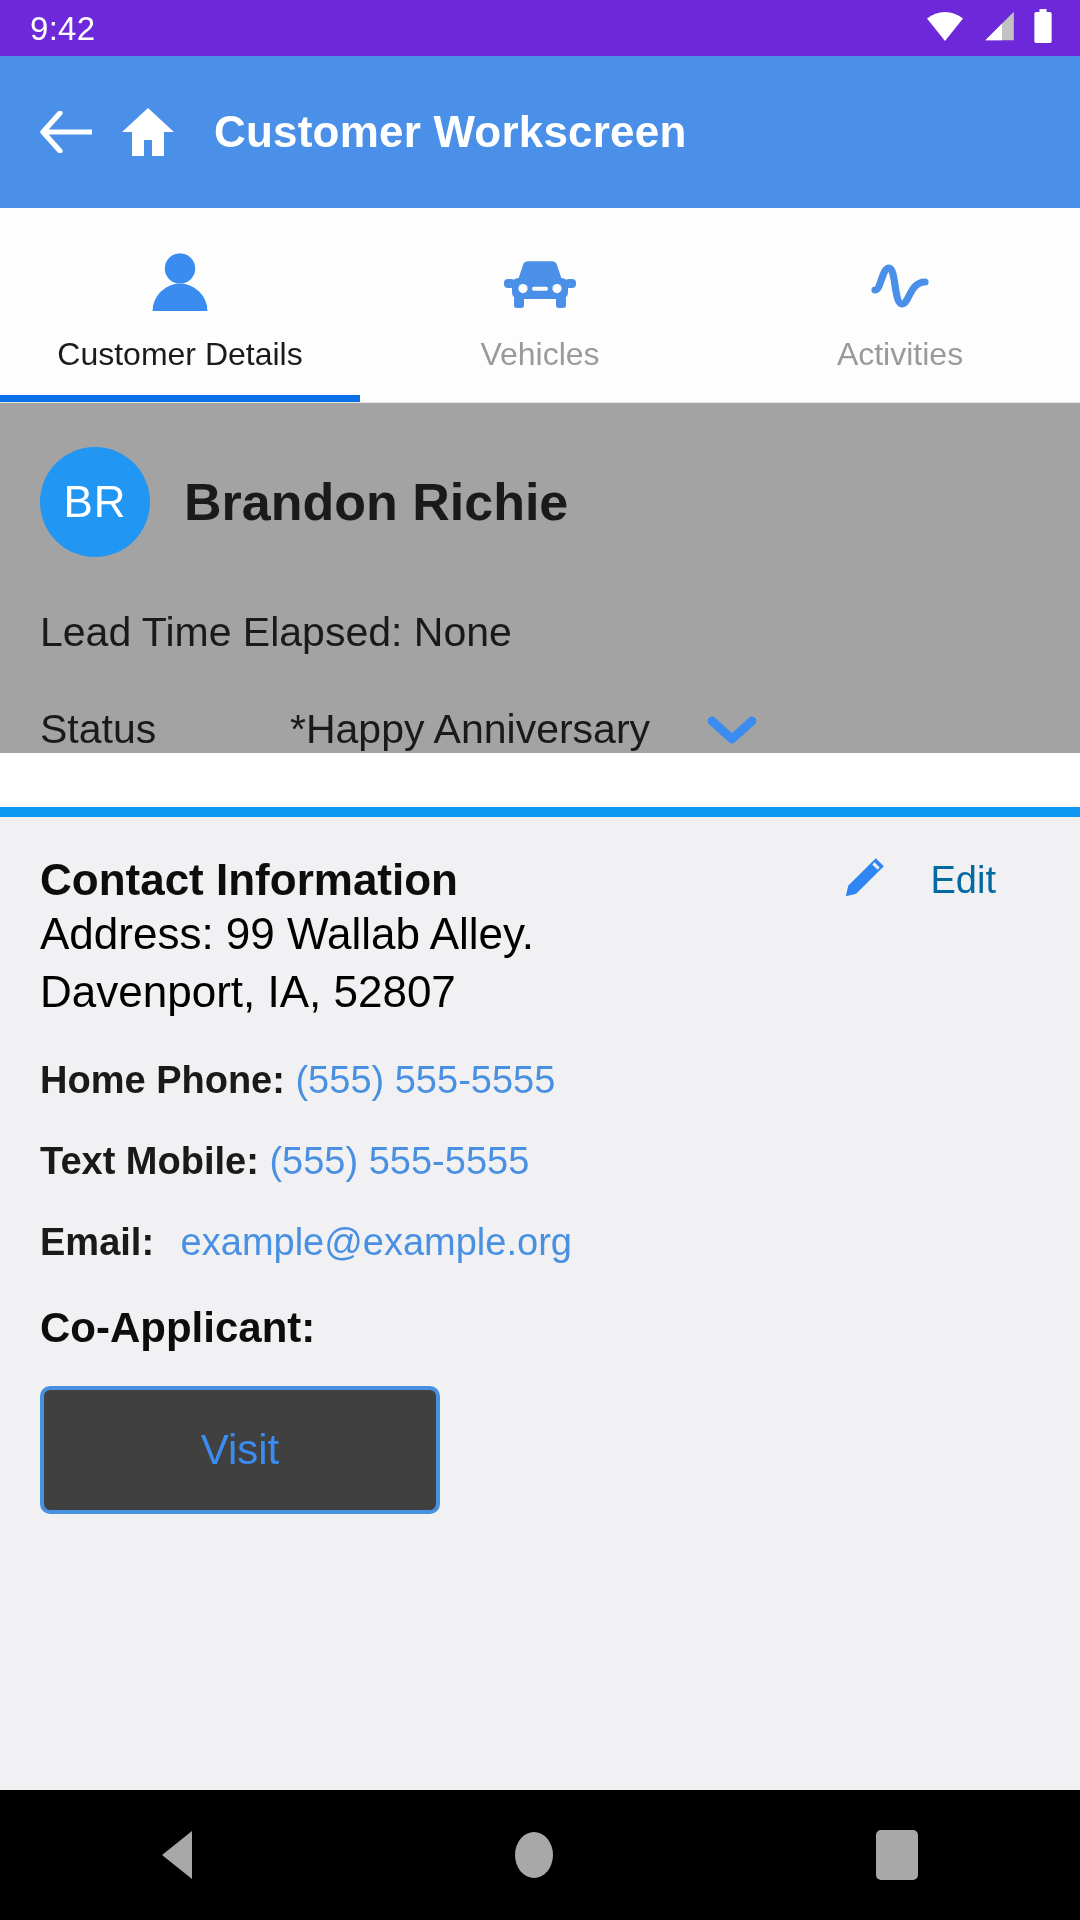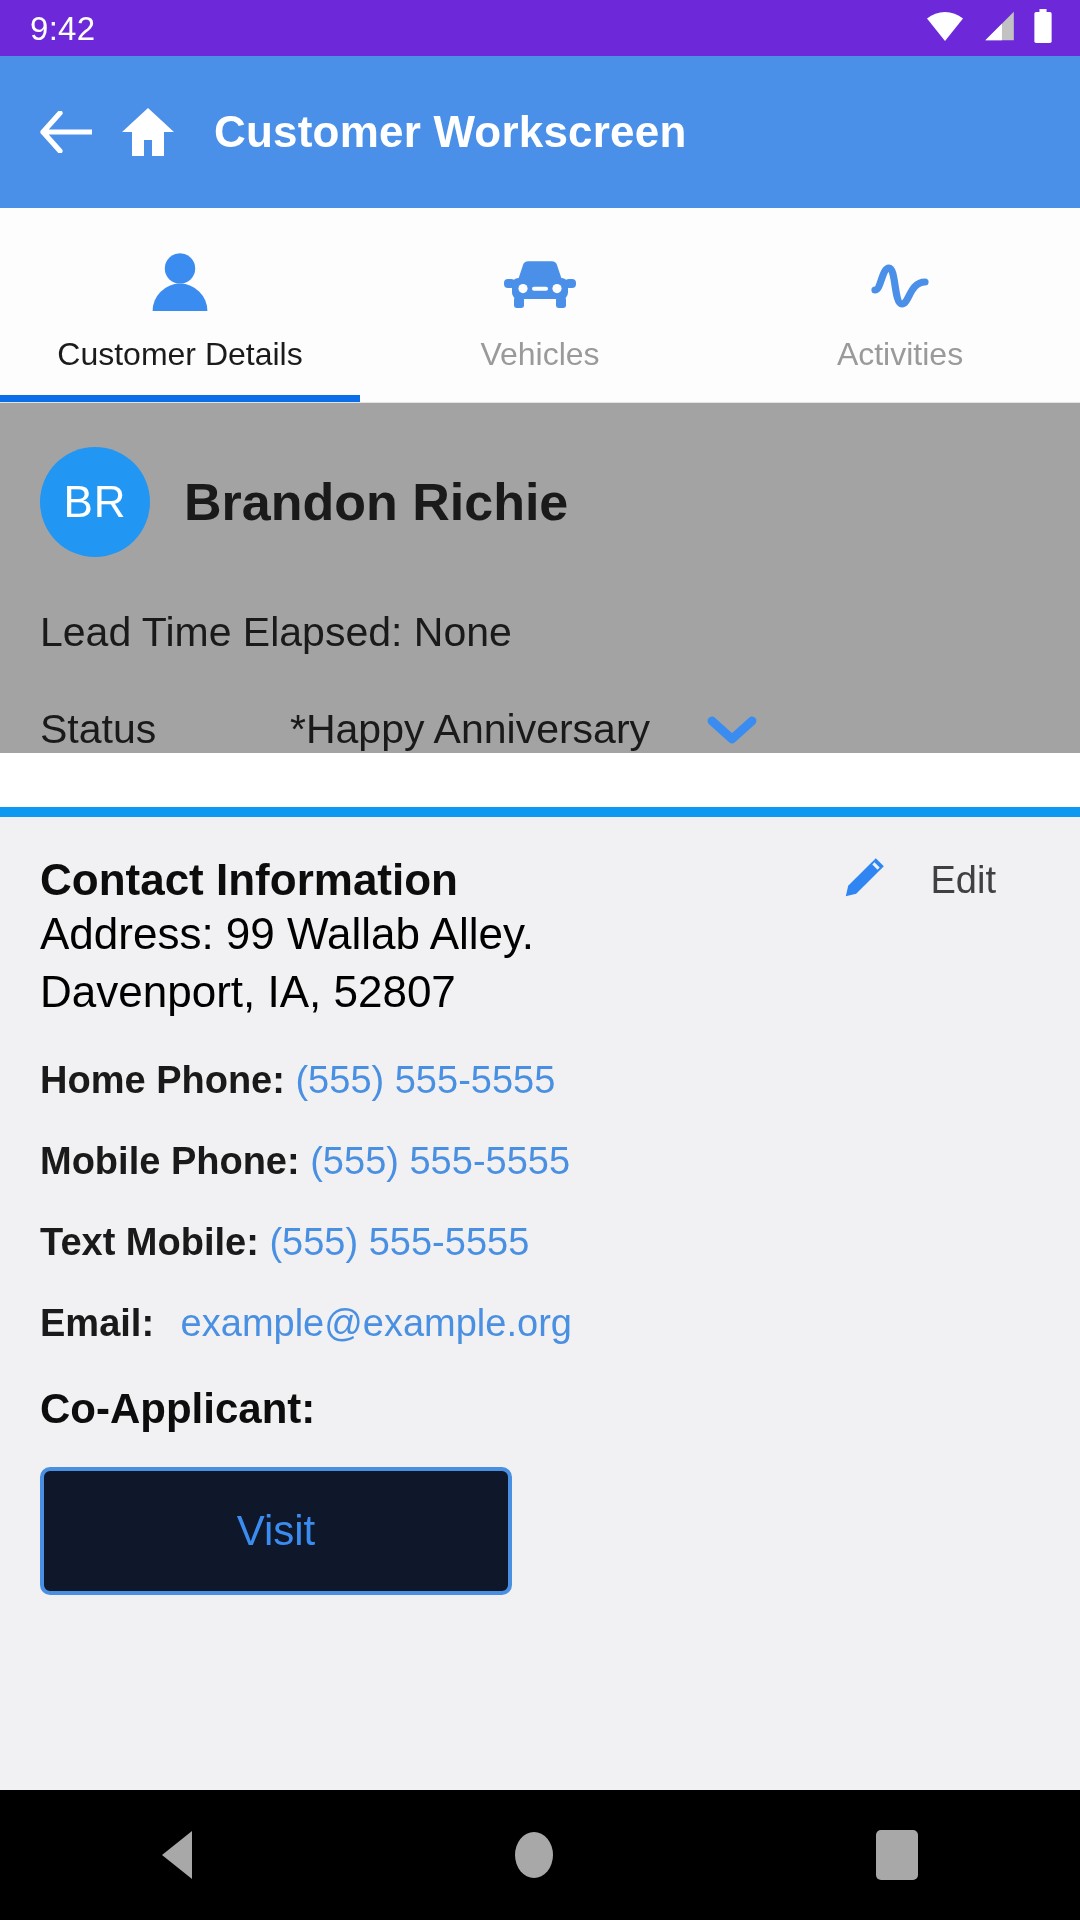--- a/index.html
+++ b/index.html
@@ -69,36 +69,36 @@
   .section-divider { height:10px; background:#0d99f2; margin-top:54px; flex:0 0 10px; }
 
   
   .contact {
     flex:1 1 auto; background:#f1f1f3;
     padding:38px 40px 0 40px; overflow:hidden;
   }
   .contact-head { display:flex; align-items:center; justify-content:space-between; }
   .contact-title { font-size:44px; font-weight:700; color:#0d0d0d; }
   .edit-btn { display:flex; align-items:center; gap:22px; padding-right:44px; }
-  .edit-label { font-size:38px; color:#404040;margin-left:22px; }
+  .edit-label { font-size:38px; color:#0369a1;margin-left:22px; }
 
   .addr-line { font-size:44px; color:#000000; line-height:1.32; }
   .addr-line:first-of-type { margin-top:36px; }
 
   .kv { margin-top:38px; font-size:38px; color:#1a1a1a; }
   .kv .k { font-weight:700; }
   .kv .v { color:#4a90e2; }
   .kv.email .v { margin-left:16px; }
 
   .coapp { margin-top:40px; font-size:42px; font-weight:700; color:#0d0d0d; }
 
   .visit-btn {
-    margin-top:34px; width:472px; height:128px;
+    margin-top:34px; width:400px; height:128px;
     border:4px solid #4a90e2; border-radius:10px;
-    background:#0f172a; color:#3b8cf0; font-size:42px;
+    background:#404040; color:#3b8cf0; font-size:42px;
     display:flex; align-items:center; justify-content:center;
     font-family:"Liberation Sans", sans-serif;
   }
 
   
   .navbar {
     flex:0 0 130px; background:#000000;
     display:flex; align-items:center; justify-content:space-around;
   }
   .nav-back { width:0; height:0; border-top:24px solid transparent; border-bottom:24px solid transparent; border-right:30px solid #a8a8a8; }
@@ -220,24 +220,20 @@
     </div>
 
     <div class="addr-line">Address: 99 Wallab Alley.</div>
     <div class="addr-line">Davenport, IA, 52807</div>
 
     <div class="kv">
       <span class="k">Home Phone:</span>
       <span class="v">(555) 555-5555</span>
     </div>
 
-    <div class="kv">
-      <span class="k">Mobile Phone:</span>
-      <span class="v">(555) 555-5555</span>
-    </div>
 
     <div class="kv">
       <span class="k">Text Mobile:</span>
       <span class="v">(555) 555-5555</span>
     </div>
 
     <div class="kv email">
       <span class="k">Email:</span>
       <span class="v">example@example.org</span>
     </div>

